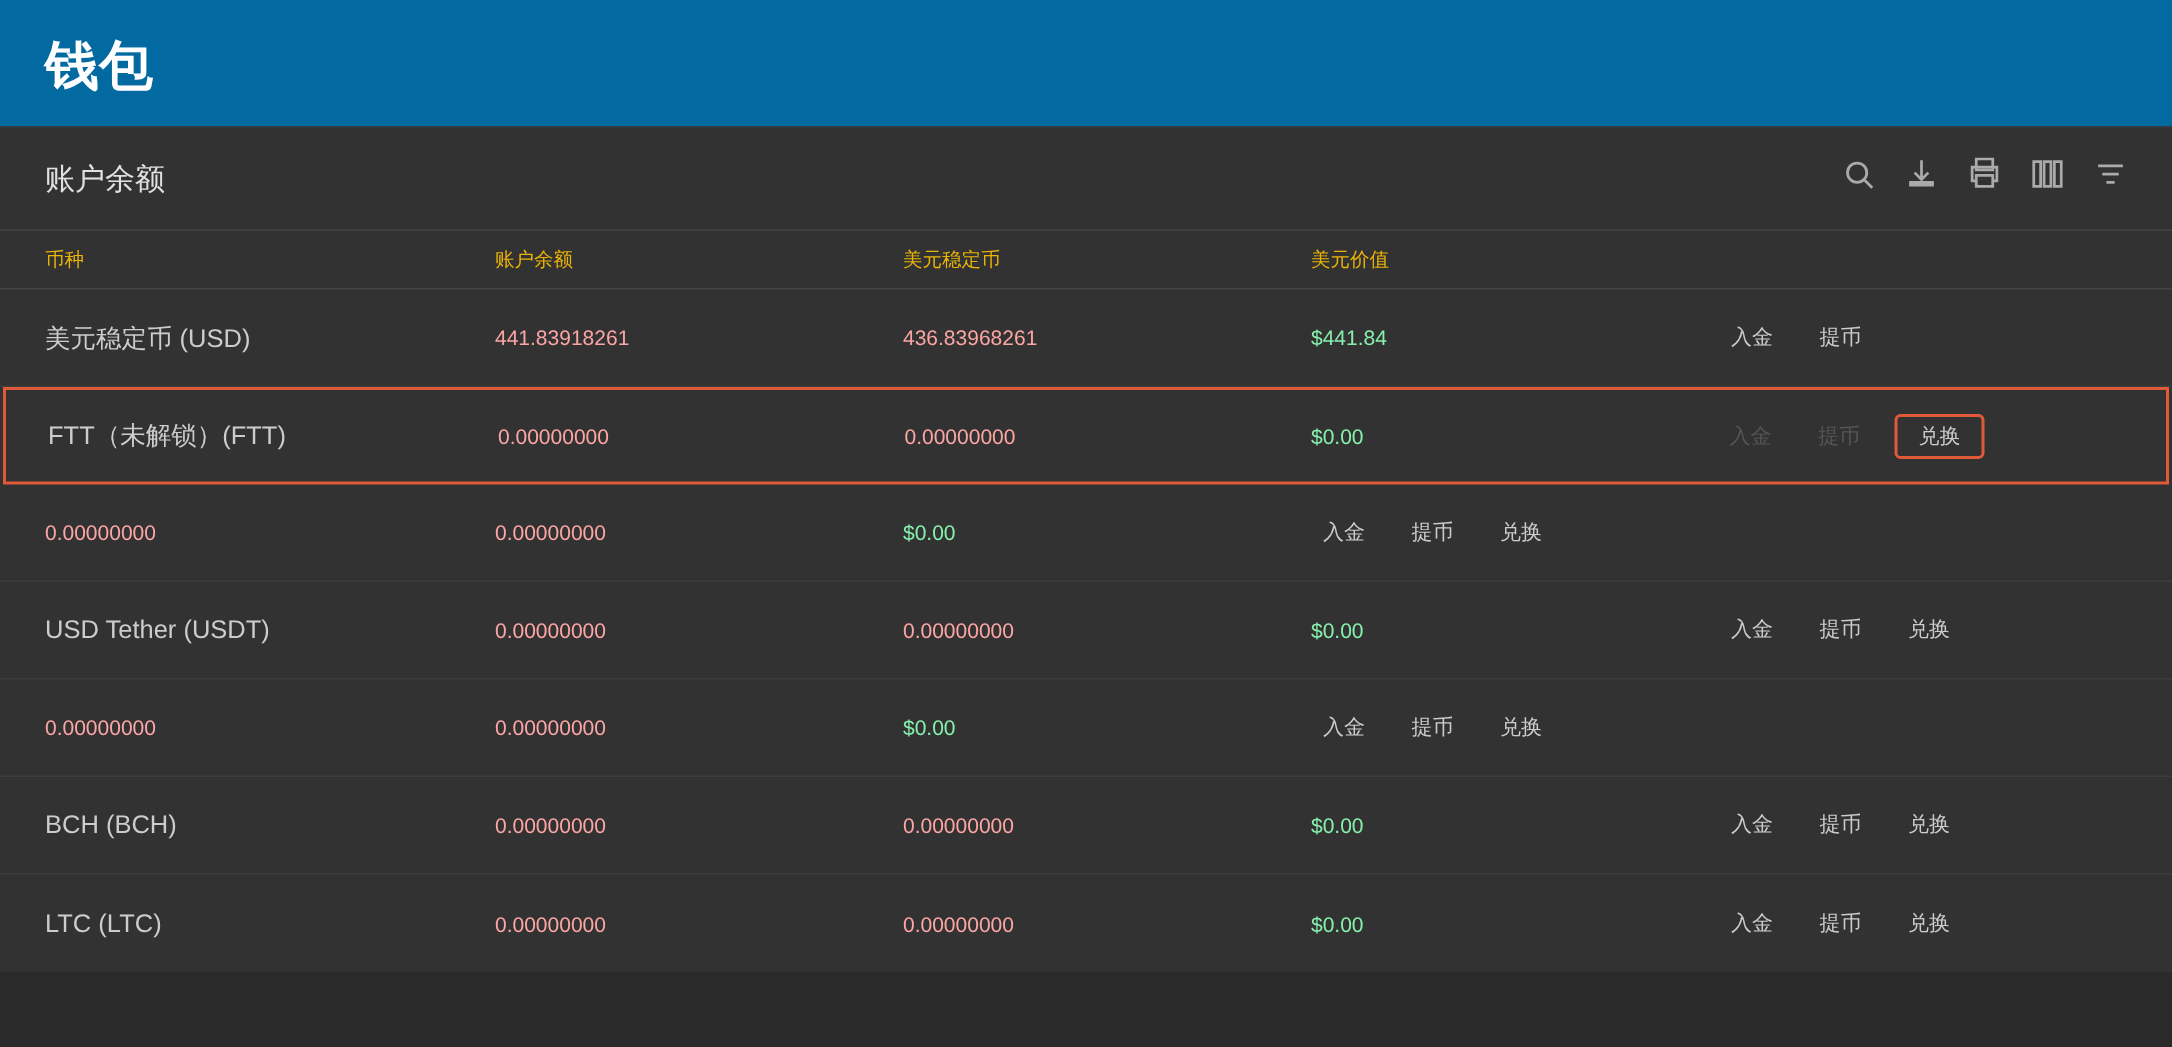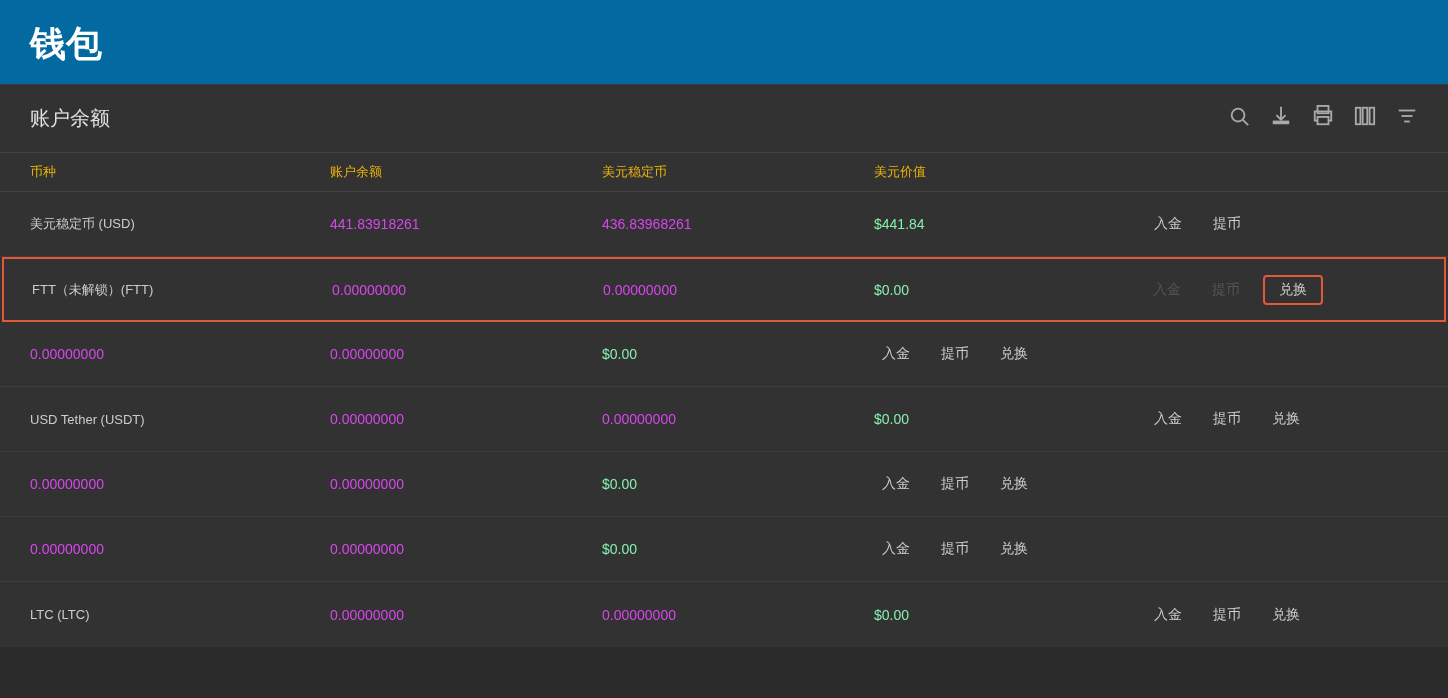--- a/index.html
+++ b/index.html
@@ -94,26 +94,26 @@
       border: 2px solid #e05a3a;
       margin: 0 2px;
     }
 
     .table-cell {
       font-size: 14px;
       color: #cccccc;
     }
 
     .table-cell.currency-name {
-      font-size: 13px;
+      font-size: 17px;
       color: #cccccc;
     }
 
     .table-cell.amount {
-      color: #d946ef;
+      color: #fca5a5;
     }
 
     .table-cell.usd-value {
       color: #86efac;
     }
 
     .actions-cell {
       display: flex;
       align-items: center;
       gap: 15px;
@@ -258,20 +258,21 @@
       <div class="table-cell amount">0.00000000</div>
       <div class="table-cell usd-value">$0.00</div>
       <div class="table-cell actions-cell">
         <button class="action-btn">入金</button>
         <button class="action-btn">提币</button>
         <button class="convert-btn">兑换</button>
       </div>
     </div>
 
     <div class="table-row">
+      <div class="table-cell currency-name">BCH (BCH)</div>
       <div class="table-cell amount">0.00000000</div>
       <div class="table-cell amount">0.00000000</div>
       <div class="table-cell usd-value">$0.00</div>
       <div class="table-cell actions-cell">
         <button class="action-btn">入金</button>
         <button class="action-btn">提币</button>
         <button class="convert-btn">兑换</button>
       </div>
     </div>
 

